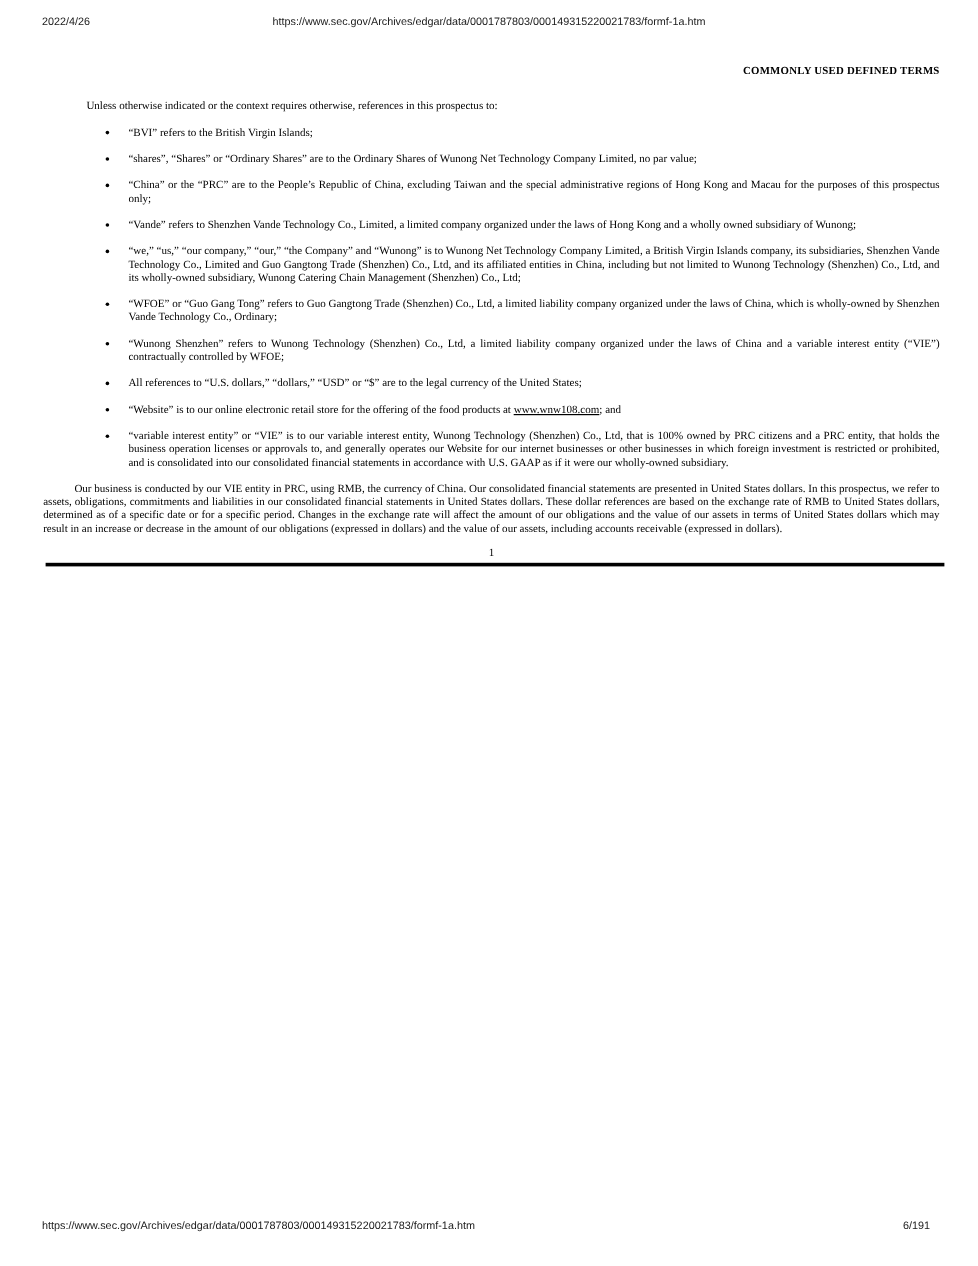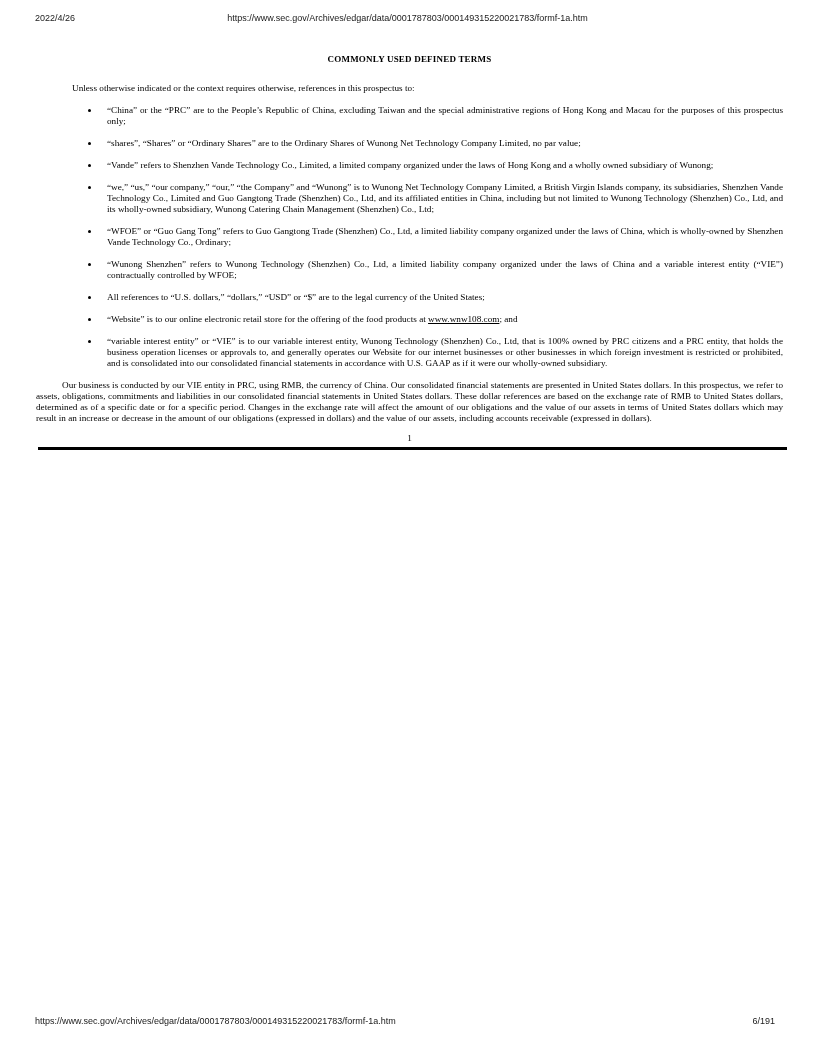--- a/index.html
+++ b/index.html
@@ -34,21 +34,21 @@
   .doc {
     position: absolute;
     top: 54px;
     left: 36px;
     width: 747px;
     font-size: 9.2px;
     line-height: 11px;
   }
   .doc-title {
     margin: 0 0 18px 0;
-    text-align: center;
+    text-align: right;
     font-weight: bold;
     font-size: 9px;
     letter-spacing: 0.2px;
   }
   .intro {
     margin: 16px 0 11px 0;
     text-indent: 36px;
   }
   ul.bullets {
     list-style: none;
@@ -99,22 +99,23 @@
   <span class="header-date">2022/4/26</span>
   <div class="header-url">https://www.sec.gov/Archives/edgar/data/0001787803/000149315220021783/formf-1a.htm</div>
 </div>
 
 <div class="doc">
   <div class="doc-title">COMMONLY USED DEFINED TERMS</div>
 
   <p class="intro">Unless otherwise indicated or the context requires otherwise, references in this prospectus to:</p>
 
   <ul class="bullets">
+    <li>“BVI” refers to the British Virgin Islands;</li>
+    <li>“shares”, “Shares” or “Ordinary Shares” are to the Ordinary Shares of Wunong Net Technology Company Limited, no par value;</li>
     <li>“China” or the “PRC” are to the People’s Republic of China, excluding Taiwan and the special administrative regions of Hong Kong and Macau for the purposes of this prospectus only;</li>
-    <li>“shares”, “Shares” or “Ordinary Shares” are to the Ordinary Shares of Wunong Net Technology Company Limited, no par value;</li>
     <li>“Vande” refers to Shenzhen Vande Technology Co., Limited, a limited company organized under the laws of Hong Kong and a wholly owned subsidiary of Wunong;</li>
     <li>“we,” “us,” “our company,” “our,” “the Company” and “Wunong” is to Wunong Net Technology Company Limited, a British Virgin Islands company, its subsidiaries, Shenzhen Vande Technology Co., Limited and Guo Gangtong Trade (Shenzhen) Co., Ltd, and its affiliated entities in China, including but not limited to Wunong Technology (Shenzhen) Co., Ltd, and its wholly-owned subsidiary, Wunong Catering Chain Management (Shenzhen) Co., Ltd;</li>
     <li>“WFOE” or “Guo Gang Tong” refers to Guo Gangtong Trade (Shenzhen) Co., Ltd, a limited liability company organized under the laws of China, which is wholly-owned by Shenzhen Vande Technology Co., Ordinary;</li>
     <li>“Wunong Shenzhen” refers to Wunong Technology (Shenzhen) Co., Ltd, a limited liability company organized under the laws of China and a variable interest entity (“VIE”) contractually controlled by WFOE;</li>
     <li>All references to “U.S. dollars,” “dollars,” “USD” or “$” are to the legal currency of the United States;</li>
     <li><span>“Website” is to our online electronic retail store for the offering of the food products at </span><a href="#" class="doc-link">www.wnw108.com</a><span>; and</span></li>
     <li>“variable interest entity” or “VIE” is to our variable interest entity, Wunong Technology (Shenzhen) Co., Ltd, that is 100% owned by PRC citizens and a PRC entity, that holds the business operation licenses or approvals to, and generally operates our Website for our internet businesses or other businesses in which foreign investment is restricted or prohibited, and is consolidated into our consolidated financial statements in accordance with U.S. GAAP as if it were our wholly-owned subsidiary.</li>
   </ul>
 
   <p class="closing">Our business is conducted by our VIE entity in PRC, using RMB, the currency of China. Our consolidated financial statements are presented in United States dollars. In this prospectus, we refer to assets, obligations, commitments and liabilities in our consolidated financial statements in United States dollars. These dollar references are based on the exchange rate of RMB to United States dollars, determined as of a specific date or for a specific period. Changes in the exchange rate will affect the amount of our obligations and the value of our assets in terms of United States dollars which may result in an increase or decrease in the amount of our obligations (expressed in dollars) and the value of our assets, including accounts receivable (expressed in dollars).</p>

